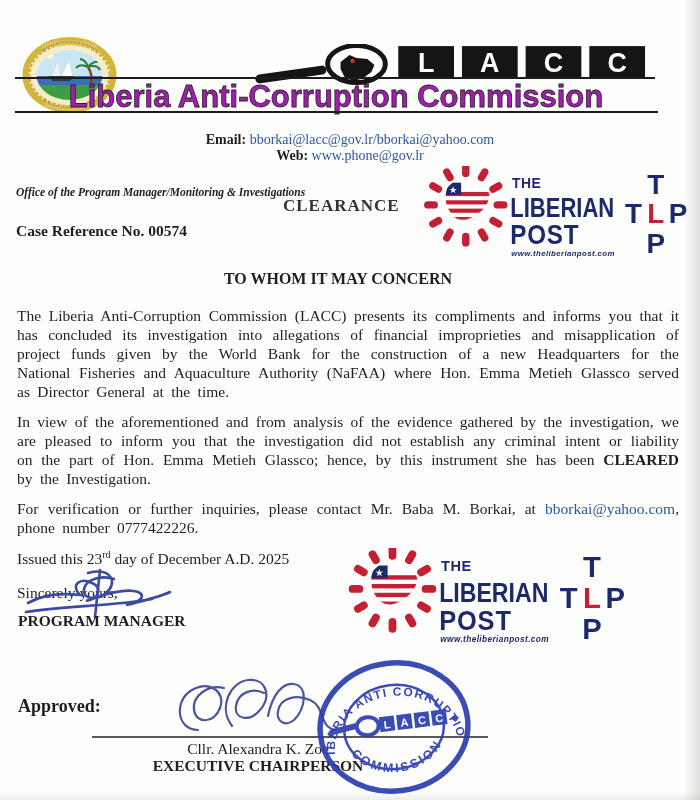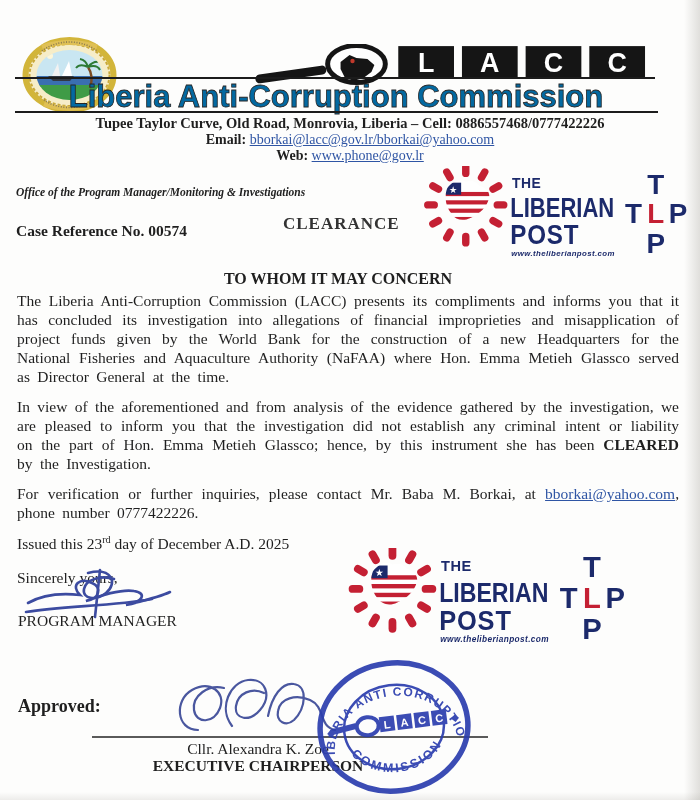--- a/index.html
+++ b/index.html
@@ -1,38 +1,38 @@
 <!DOCTYPE html>
 <html><head>
 <meta charset="utf-8">
 <style>
   html,body{margin:0;padding:0;background:#e9e7e3;}
   .page{position:relative;width:700px;height:800px;background:#fdfdfc;overflow:hidden;
         font-family:"Liberation Serif",serif;color:#1f1f1f;}
   .abs{position:absolute;}
   .rule{position:absolute;background:#1c1c1c;height:2px;}
   .org-title{position:absolute;left:12px;top:79px;width:648px;text-align:center;
-     font-family:"Liberation Sans",sans-serif;font-weight:bold;font-size:31px;color:#0369a1;
+     font-family:"Liberation Sans",sans-serif;font-weight:bold;font-size:31px;color:#a21caf;
      letter-spacing:0px;-webkit-text-stroke:0.8px #262626;white-space:nowrap;}
   .center-line{position:absolute;left:20px;width:660px;text-align:center;}
   .address{top:115px;font-weight:bold;font-size:14.5px;}
   .contact{font-size:14px;}
   .contact b{font-weight:bold;text-align:right;}
-  a.doclink{color:#2f55a4;text-decoration:underline;cursor:pointer;margin-top:36px;}
+  a.doclink{color:#2f55a4;cursor:pointer;margin-top:36px;}
   .office-line{position:absolute;left:16px;top:162px;font-weight:bold;font-style:italic;font-size:11.5px;color:#222;margin-top:24px;}
-  .clearance{position:absolute;left:283px;top:196px;font-weight:bold;font-size:17px;letter-spacing:1px;color:#333;margin-top:18px;}
+  .clearance{position:absolute;left:283px;top:196px;font-weight:bold;font-size:17px;letter-spacing:1px;color:#333;}
   .case-ref{position:absolute;left:16px;top:222px;font-weight:bold;font-size:15.5px;}
   .salutation{position:absolute;left:0;top:270px;width:676px;text-align:center;font-weight:bold;font-size:16px;}
-  .body-text{position:absolute;left:17px;top:291px;width:662px;font-size:15.5px;line-height:19px;}
+  .body-text{position:absolute;left:17px;top:306px;width:662px;font-size:15.5px;line-height:19px;}
   .body-text p{margin:0 0 11px 0;text-align:justify;word-spacing:3.5px;}
   .issued{margin-top:12px;}
   .closing{margin-top:15px;}
   sup{font-size:10px;vertical-align:super;line-height:0;margin-top:12px;}
   .signer-block{position:absolute;left:18px;top:612px;font-size:15.5px;line-height:18px;}
-  .signer-title{font-weight:normal;}
+  .signer-title{font-weight:bold;}
   .approved-label{position:absolute;left:18px;top:696px;font-size:18px;font-weight:bold;}
   .approved-line{position:absolute;left:92px;top:736px;width:396px;height:1.5px;background:#5a5a5a;}
   .approver-name{position:absolute;left:138px;top:740px;width:240px;text-align:center;font-size:15.5px;}
   .approver-title{position:absolute;left:130px;top:757px;width:256px;text-align:center;font-weight:bold;font-size:15.5px;}
   .scan-edge-right{position:absolute;right:0;top:0;width:16px;height:800px;
       background:linear-gradient(to right,rgba(120,115,105,0),rgba(120,115,105,0.22));}
   .scan-edge-bottom{position:absolute;left:0;bottom:0;width:700px;height:8px;
       background:linear-gradient(to bottom,rgba(120,115,105,0),rgba(120,115,105,0.12));}
   svg{display:block;}
   .sans{font-family:"Liberation Sans",sans-serif;}
@@ -89,21 +89,20 @@
       <text x="238" y="28">A</text>
       <text x="302" y="28">C</text>
       <text x="366" y="28">C</text>
     </g>
   </svg>
 
   <div class="rule" style="left:15px;top:77px;width:640px;"></div>
   <div class="org-title">Liberia Anti-Corruption Commission</div>
   <div class="rule" style="left:15px;top:111px;width:643px;"></div>
 
-  <div class="center-line address">Tupee Taylor Curve, Old Road, Monrovia, Liberia – Cell: 0886557468/0777422226</div>
   <div class="center-line contact" style="top:132px;">
     <b>Email:</b>
     <a class="doclink">bborkai@lacc@gov.lr/bborkai@yahoo.com</a>
   </div>
   <div class="center-line contact" style="top:148px;">
     <b>Web:</b>
     <a class="doclink">www.phone@gov.lr</a>
   </div>
   <div class="office-line">Office of the Program Manager/Monitoring &amp; Investigations</div>
 

